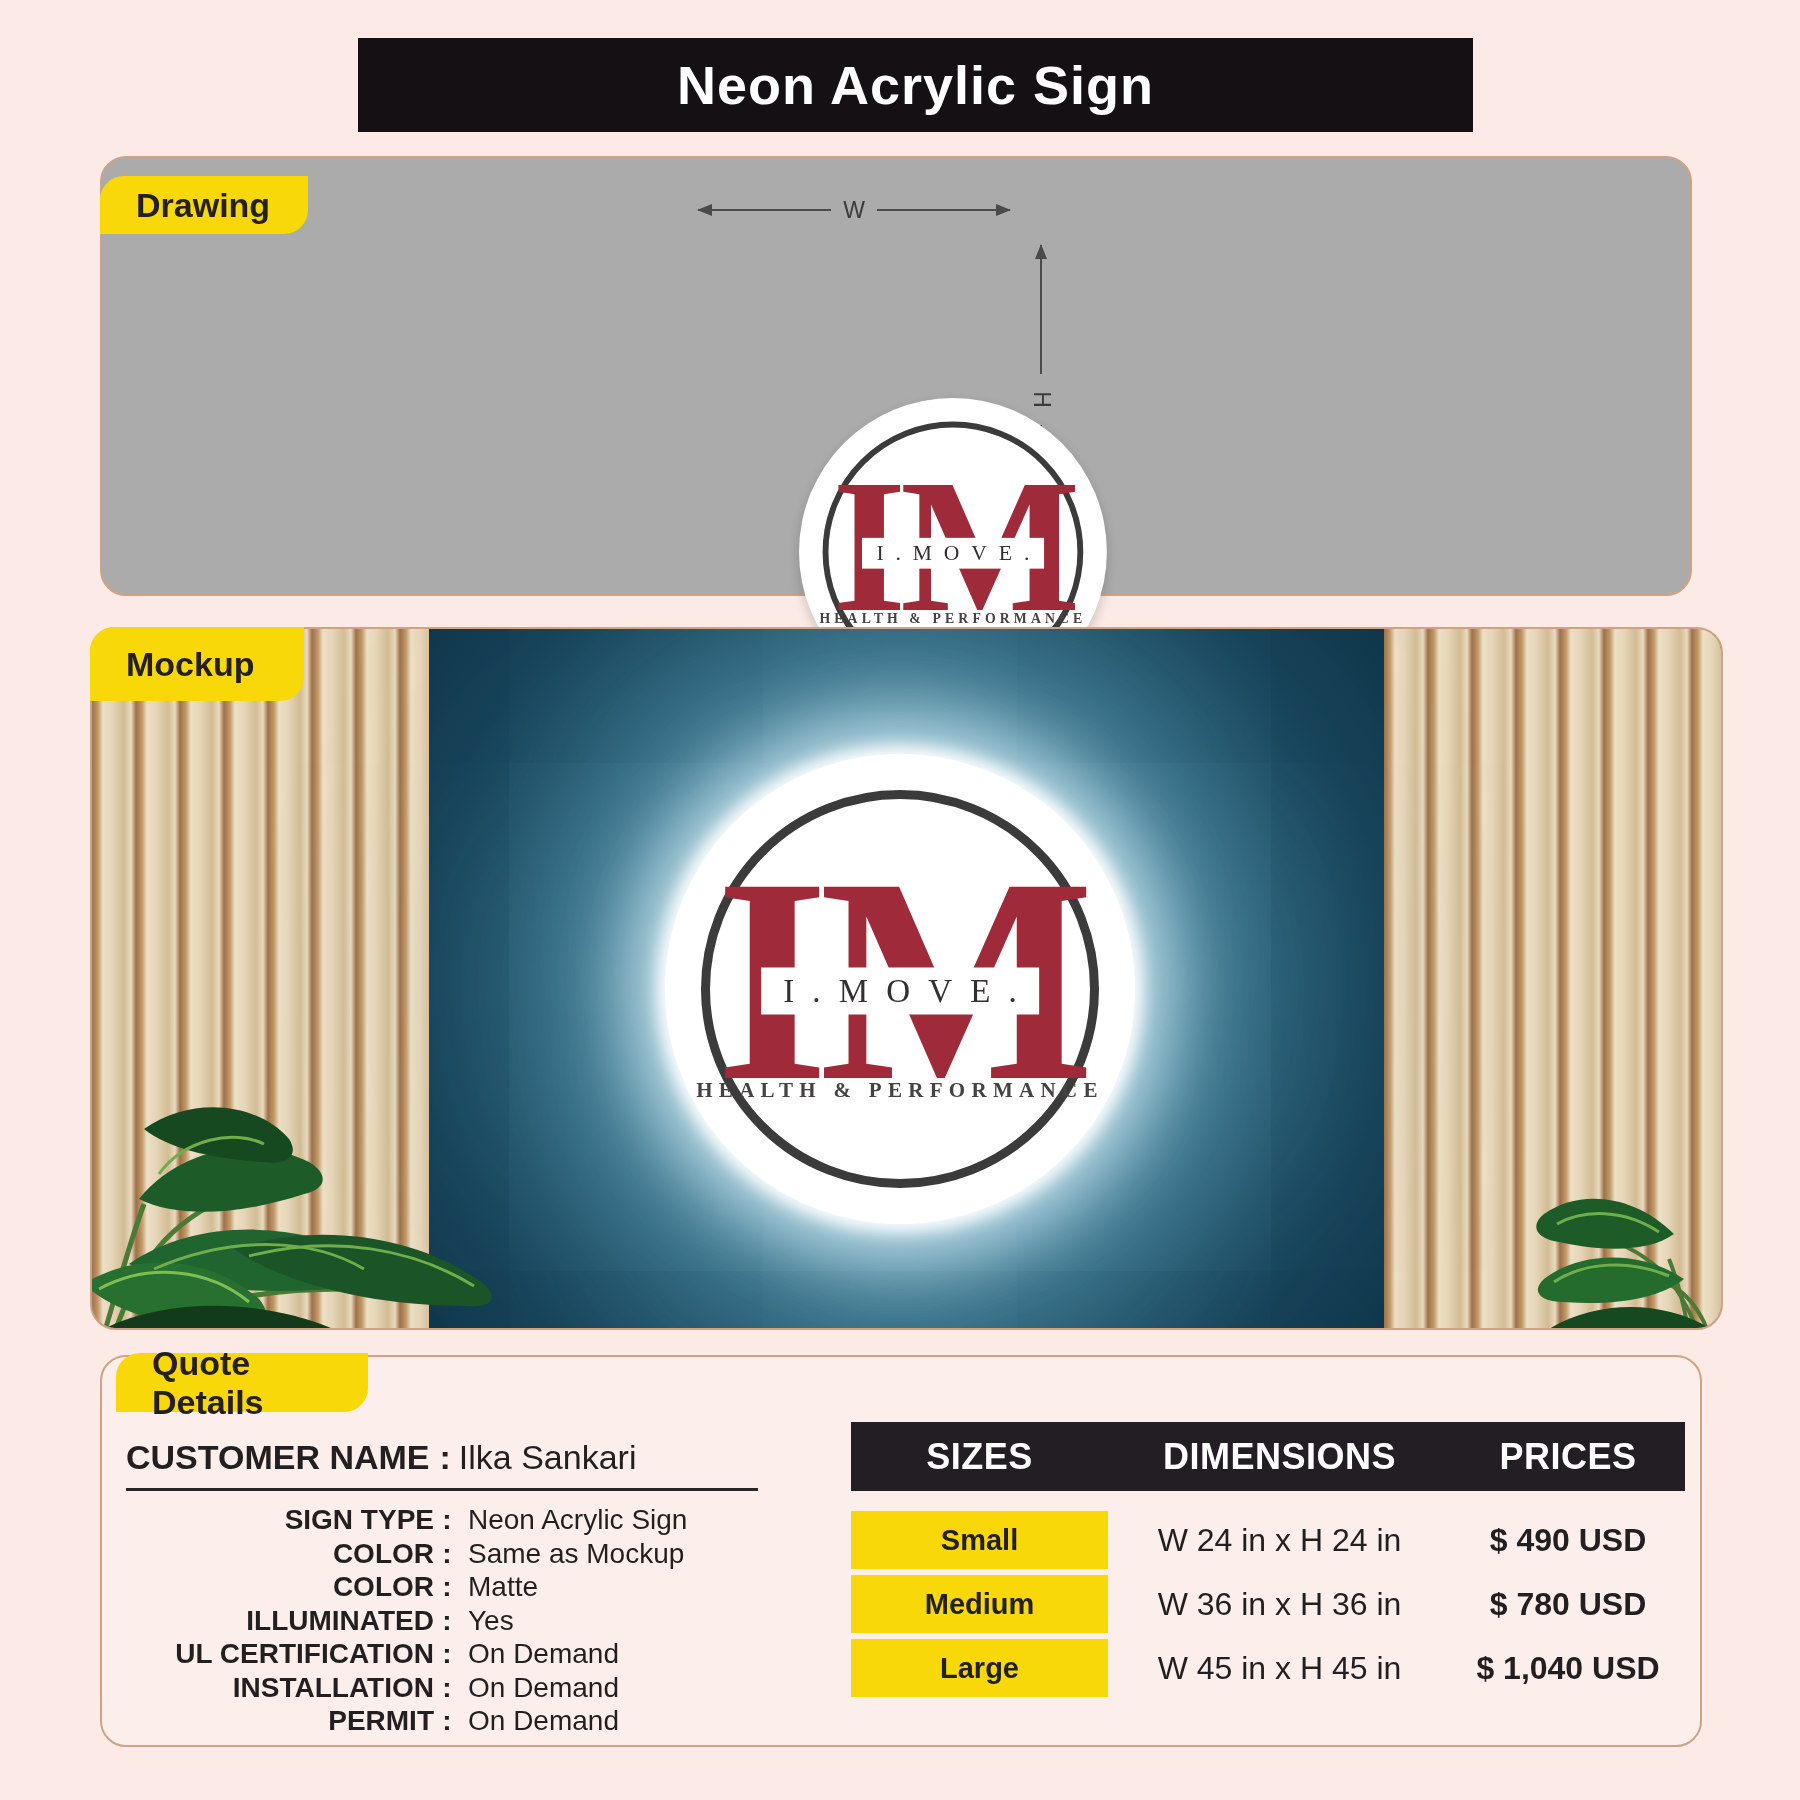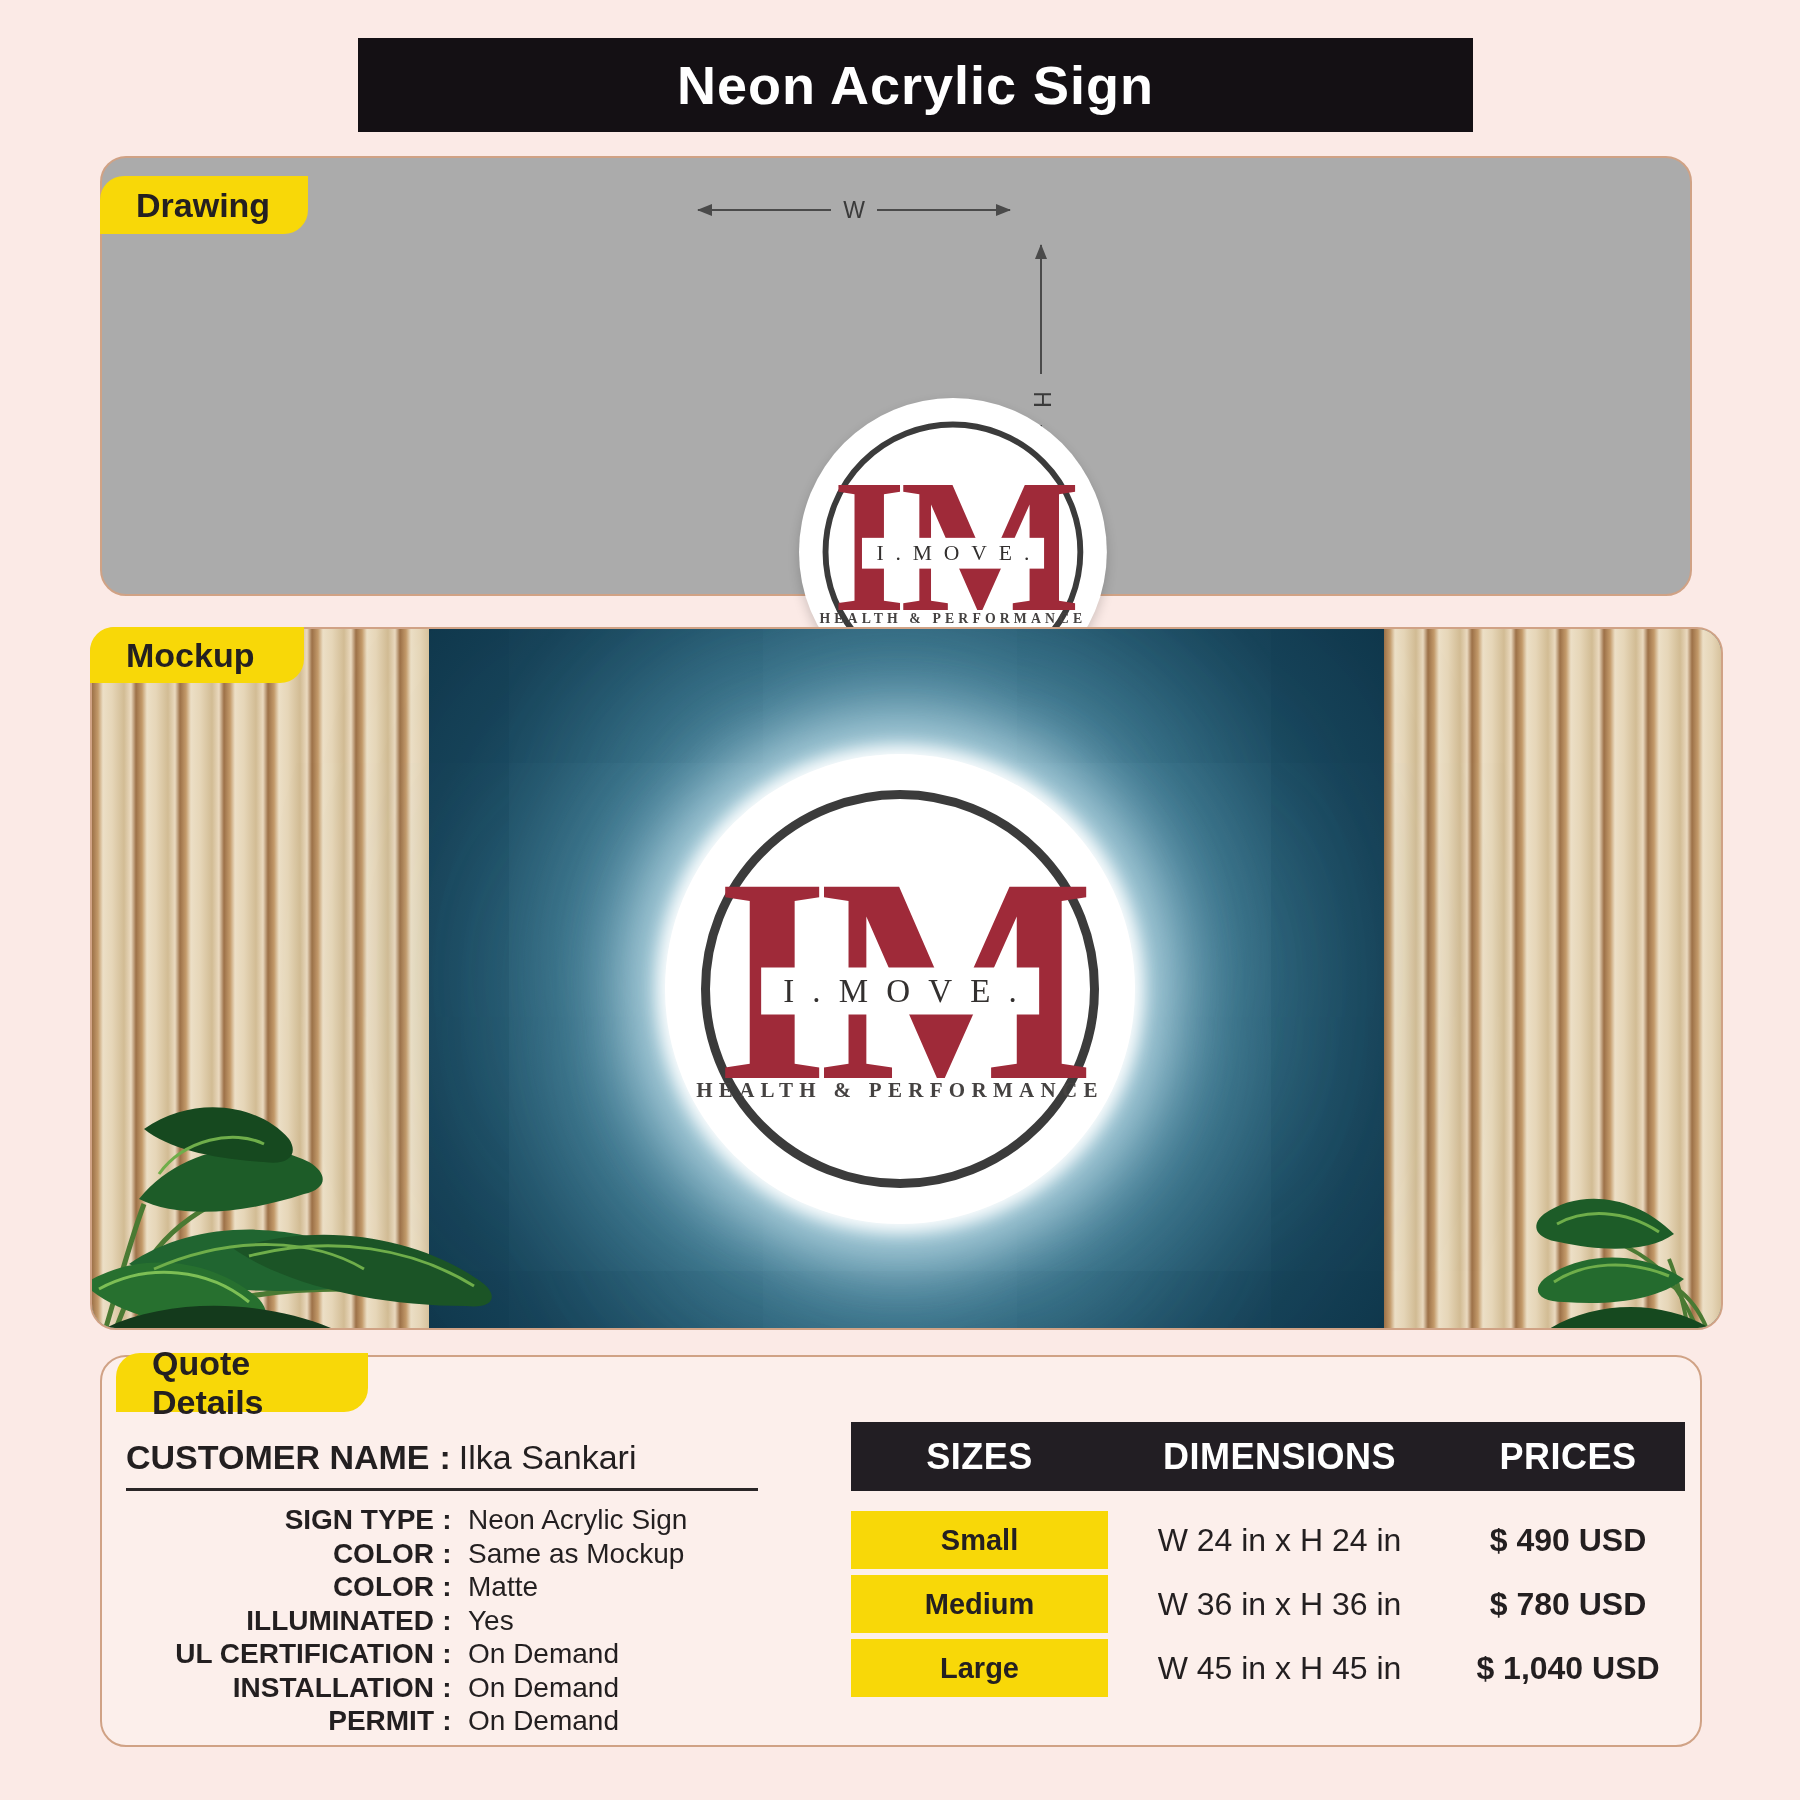--- a/index.html
+++ b/index.html
@@ -83,21 +83,21 @@
     font-size: 21px; letter-spacing: 0.30em; color: #454241; white-space: nowrap;
   }
   .logo-drawing { position: absolute; left: 697px; top: 240px; transform: scale(0.655); transform-origin: 0 0; }
 
   
   .mockup-panel {
     position: absolute; left: 90px; top: 627px; width: 1633px; height: 703px;
     border: 2px solid #d0a285; border-radius: 26px; overflow: hidden;
     background: #16465e;
   }
-  #mockup-label { left: 90px; top: 627px; width: 214px; height: 56px; text-align: center; }
+  #mockup-label { left: 90px; top: 627px; width: 214px; height: 74px; text-align: center; }
   .wood {
     position: absolute; top: 0; bottom: 0; width: 337px;
     background: #e3d3b8;
     background-image: repeating-linear-gradient(90deg,
       #9d7148 0px, #c39a6a 6px, #ecdfc6 11px, #e6d6b8 20px,
       #d2bc94 32px, #ead9bf 39px, #9d7148 44px);
   }
   .wood.left { left: 0; }
   .wood.right { right: 0; }
   .wall {

